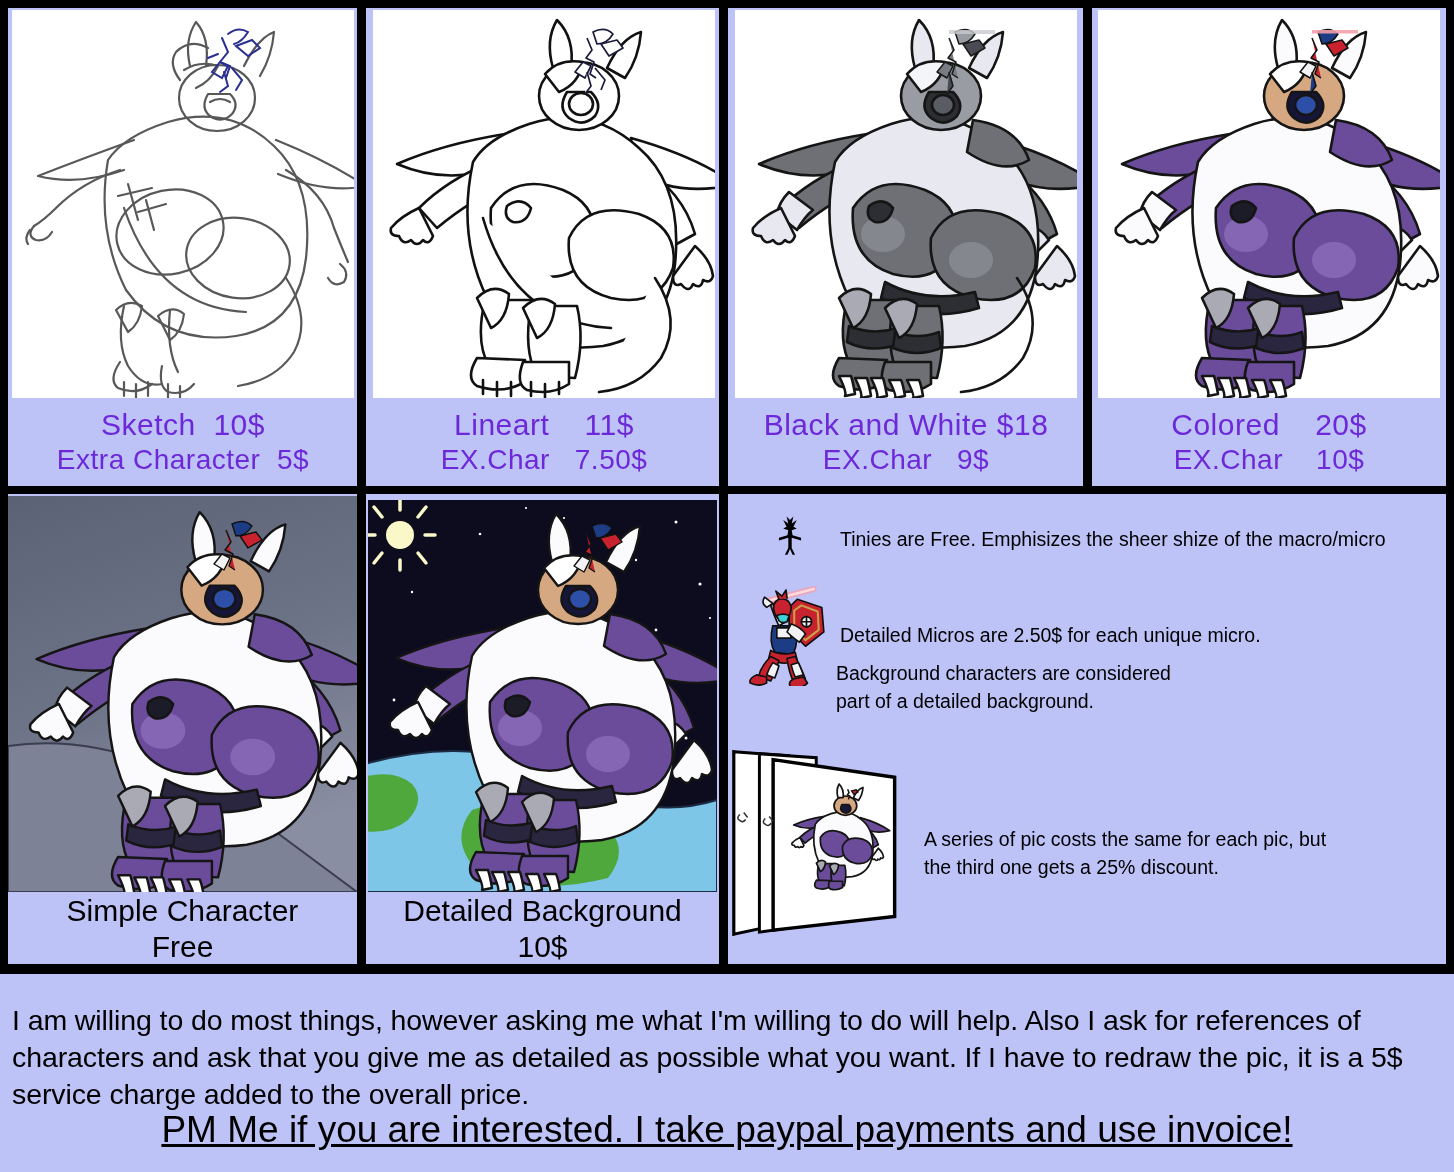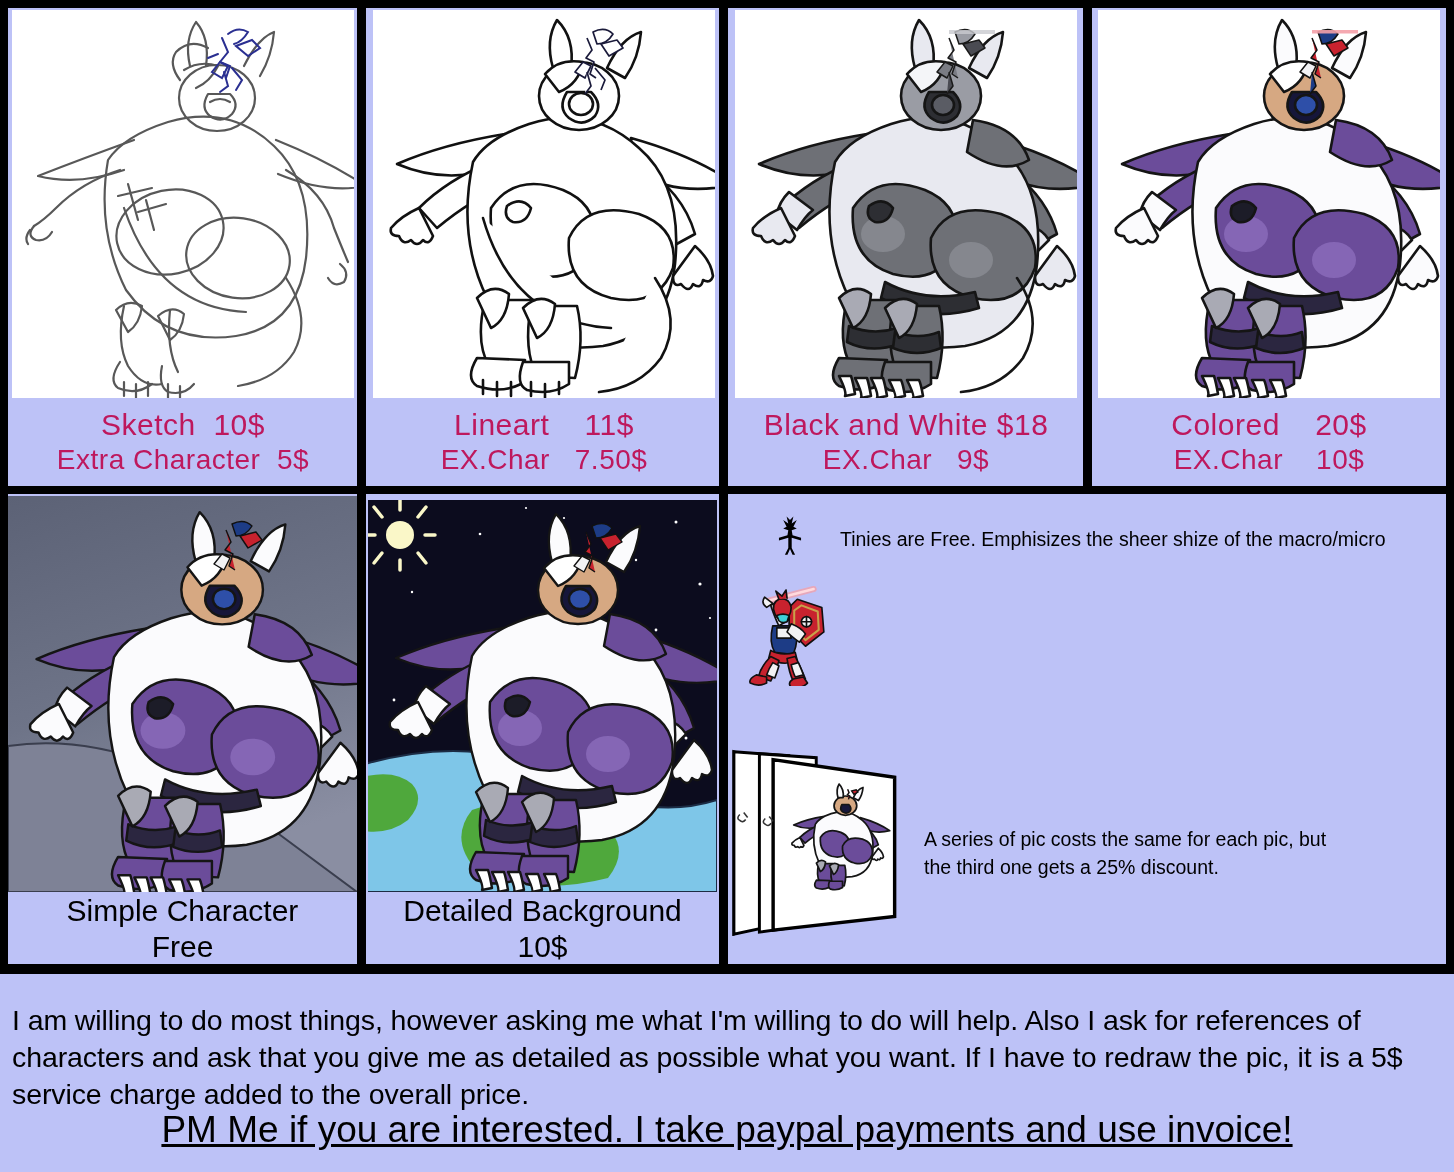--- a/index.html
+++ b/index.html
@@ -32,21 +32,21 @@
   }
 
   .pricebar {
     position: absolute;
     background: #BDC2F7;
     display: flex;
     flex-direction: column;
     align-items: center;
     justify-content: center;
     text-align: center;
-    color: #be185d;
+    color: #6d28d9;
   }
   .pricebar .line1 {
     font-size: 30px;
     letter-spacing: 0.5px;
     white-space: pre;
     line-height: 1.22;
   }
   .pricebar .line2 {
     font-size: 28px;
     letter-spacing: 0.5px;
@@ -587,21 +587,24 @@
         <path d="M32 72 q-10 10 -12 20 l12 4 q6 -12 8 -20 z" fill="#C8222E"></path>
         <path d="M48 74 q2 14 6 22 l12 -2 q-6 -14 -10 -22 z" fill="#C8222E"></path>
         <path d="M34 78 q-4 6 -6 12 l8 3 q3 -8 4 -12z" fill="#F2F2F4"></path>
         <path d="M52 80 q2 8 4 12 l8 -2 q-3 -8 -5 -12z" fill="#F2F2F4"></path>
 
         <path d="M18 90 q-8 4 -6 8 q8 4 16 0 l0 -6 z" fill="#C8222E"></path>
         <path d="M54 94 q-6 4 -2 8 q10 2 16 -4 l-4 -6 z" fill="#C8222E"></path>
       </g>
     </svg>
 
-
+    <div class="info-text" style="left:112px;top:128px;width:580px;">Detailed Micros are 2.50$ for each unique micro.</div>
+
+    <div class="info-text" style="left:108px;top:166px;width:580px;">Background characters are considered
+part of a detailed background.</div>
 
     <svg class="stack-img" viewBox="0 0 200 200" style="left:2px;top:246px;width:196px;height:200px;">
 
       <path d="M4 10 L28 18 L28 188 L4 196 Z" fill="#ffffff" stroke="#000" stroke-width="3"></path>
       <path d="M4 10 L60 14 L60 184 L4 196 Z" fill="#ffffff" stroke="#000" stroke-width="3"></path>
 
       <path d="M30 12 L88 16 L88 186 L30 194 Z" fill="#ffffff" stroke="#000" stroke-width="3"></path>
 
       <path d="M44 18 L168 36 L168 178 L44 192 Z" fill="#ffffff" stroke="#000" stroke-width="3.5"></path>
 

